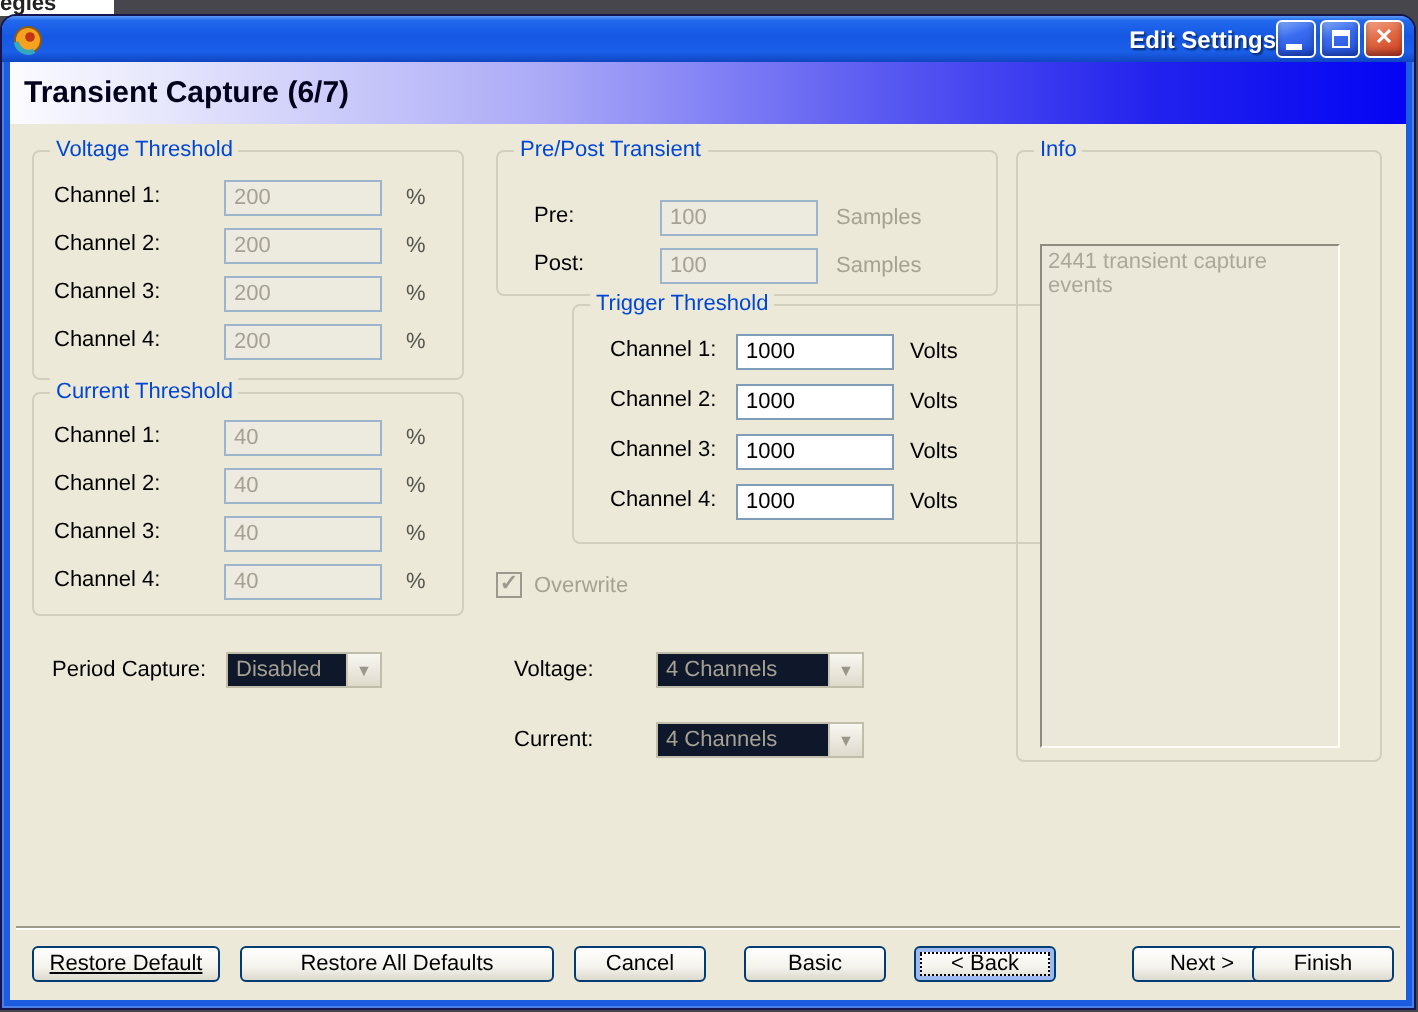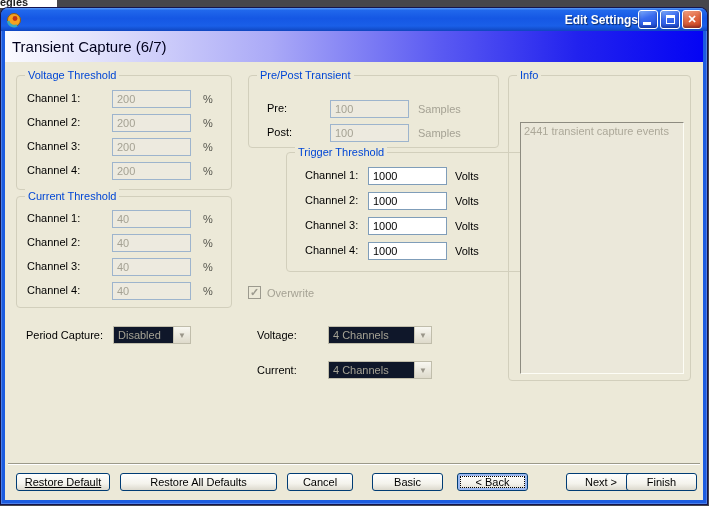--- a/index.html
+++ b/index.html
@@ -27,21 +27,21 @@
             background:linear-gradient(160deg,#7da9f8 0%,#3b6cf0 40%,#1f4ed8 100%);
             box-shadow:inset 0 -2px 3px rgba(0,0,40,.35); }
   .winbtn.close { background:linear-gradient(160deg,#f3a182 0%,#e06a44 45%,#cc3d1c 100%); }
   .glyph-min { position:absolute; left:4px; bottom:3px; width:8px; height:3px; background:#fff; }
   .glyph-max { width:9px; height:9px; border:1px solid #fff; border-top-width:3px; }
   .glyph-close { color:#fff; font-size:11px; font-weight:bold; line-height:1; }
 
   .banner { position:absolute; left:4px; right:4px; top:23px; height:31px;
       background:linear-gradient(90deg,#fbfbff 0%,#e4e4fc 12%,#abaaf7 38%,#5b5bf2 62%,#2222ee 82%,#0404f4 100%);
       display:flex; align-items:center; }
-  .banner-title { font-size:15px; color:#00001c; padding-left:7px; font-weight:400; }
+  .banner-title { font-size:15px; color:#00001c; padding-left:7px; font-weight:700; }
 
   .body { position:absolute; left:4px; right:4px; top:54px; bottom:4px; background:#ECE9D8; }
 
   .group { position:absolute; border:1px solid #d2cfbc; border-radius:4px; }
   .group-title { position:absolute; top:-8px; left:8px; background:#ECE9D8; padding:0 3px;
                  color:#0046D5; font-size:11px; line-height:15px; white-space:nowrap; }
 
   .row { position:absolute; height:18px; left:0; right:0; font-size:11px; }
   .row .lbl { position:absolute; top:2px; color:#000; white-space:nowrap; }
   .row .unit { position:absolute; top:3px; white-space:nowrap; }
@@ -194,21 +194,21 @@
         </div>
       <div class="row" style="top:89px;">
           <span class="lbl" style="left:18px;">Channel 4:</span>
           <input class="field field-e" style="left: 81px;" value="1000">
           <span class="unit unit-black" style="left:168px;">Volts</span>
         </div>
     </div>
 
     <div class="group" style="left:503px; top:13px; width:183px; height:306px;">
       <span class="group-title">Info</span>
-      <div class="listbox" style="left:11px; top:46px; width:164px; height:252px;">
+      <div class="listbox" style="left:11px; top:46px; width:150px; height:252px;">
         <div>2441 transient capture events</div>
       </div>
     </div>
 
     <div class="check-row" style="left:243px; top:224px;">
       <span class="checkbox">
           <span>✓</span>
         </span>
       <span>Overwrite</span>
     </div>

